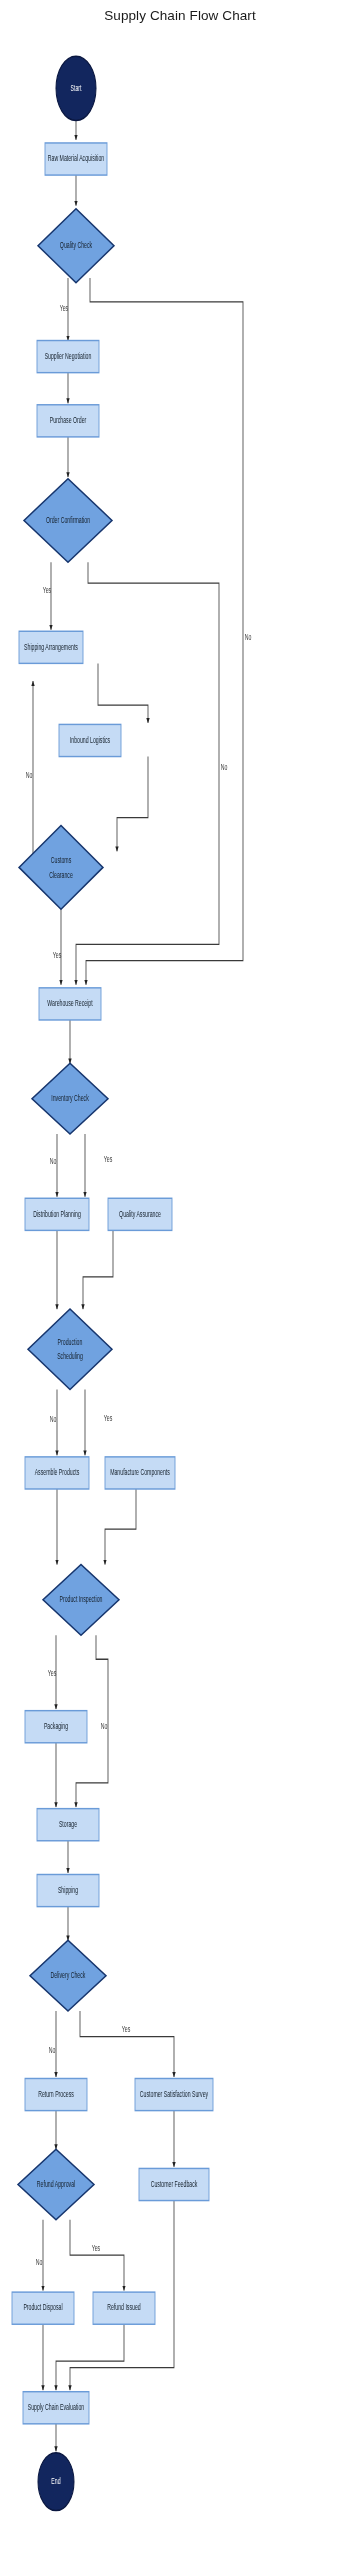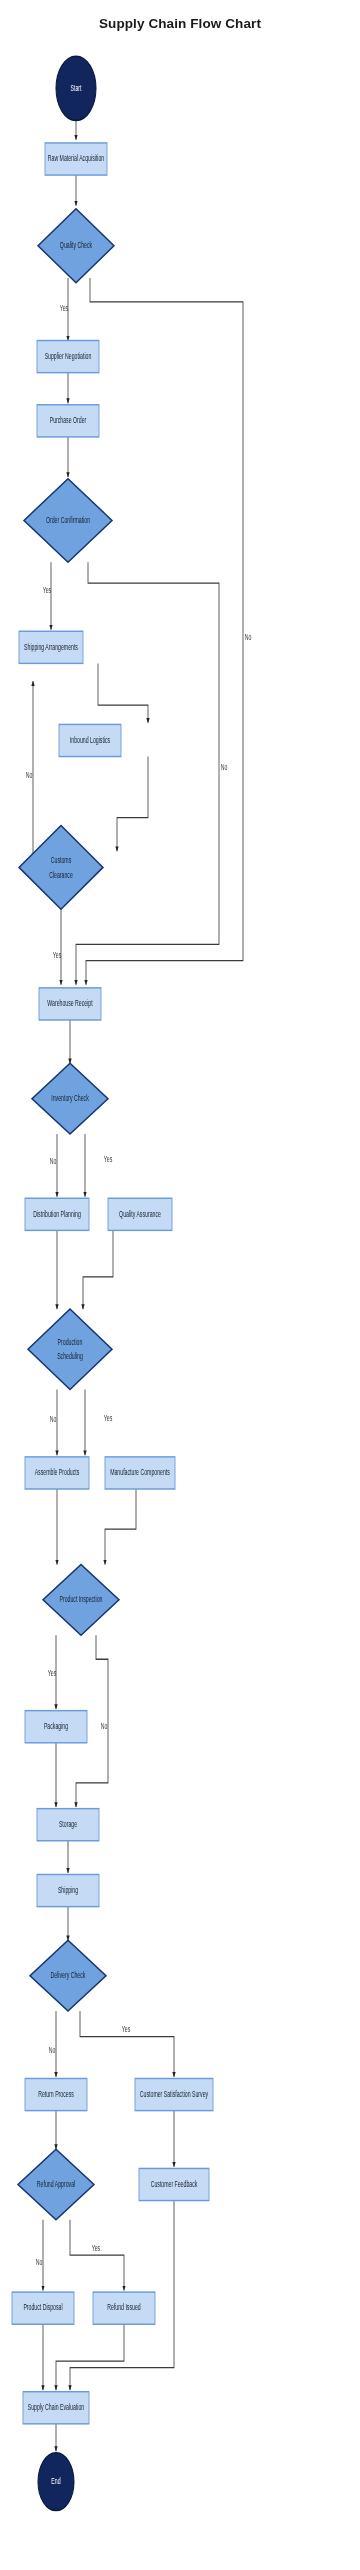--- a/index.html
+++ b/index.html
@@ -9,26 +9,26 @@
   }
   body {
     font-family: "Liberation Sans", sans-serif;
     width: 360px;
     height: 2570px;
     position: relative;
     overflow: hidden;
   }
   #chart-title {
     position: absolute;
-    top: 16px;
+    top: 8px;
     left: 0;
     width: 360px;
     text-align: center;
     font-size: 13.5px;
-    font-weight: bold;
+    font-weight: normal;
     color: #1a1a1a;
     letter-spacing: 0.1px;
   }
   #flow-svg {
     position: absolute;
     top: 0;
     left: 0;
   }
   .node-label {
     font-family: "Liberation Sans", sans-serif;

